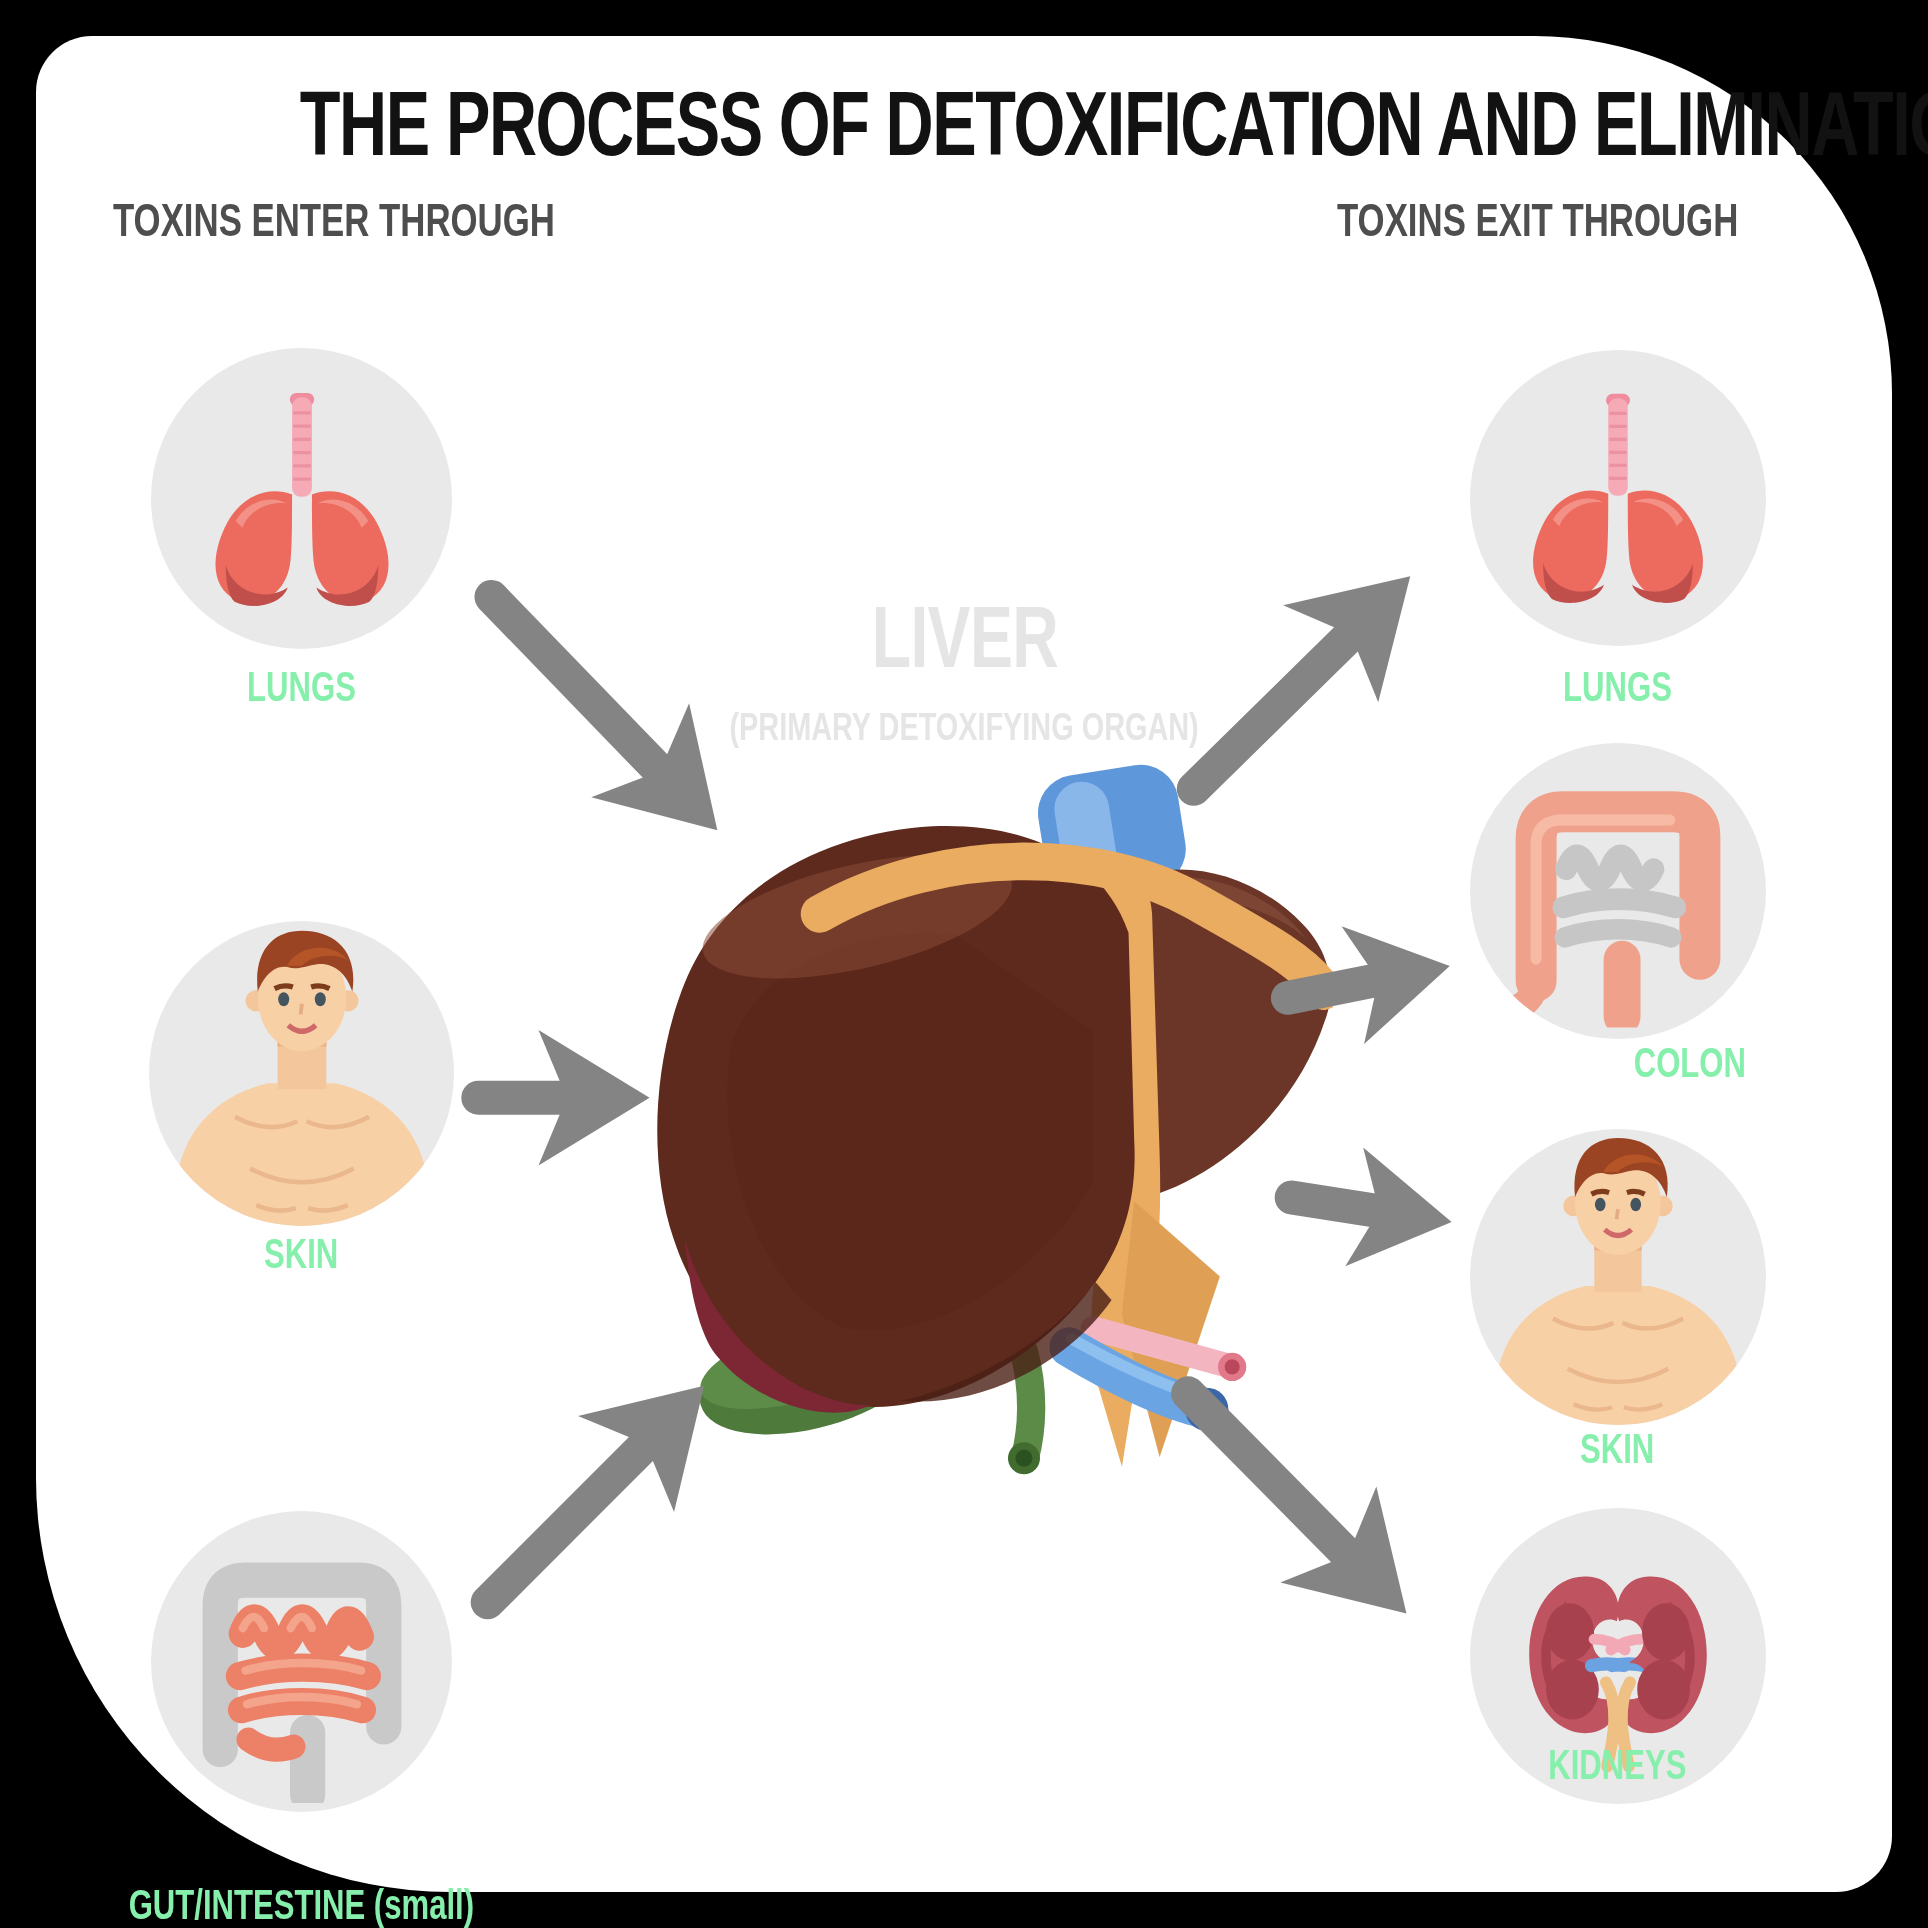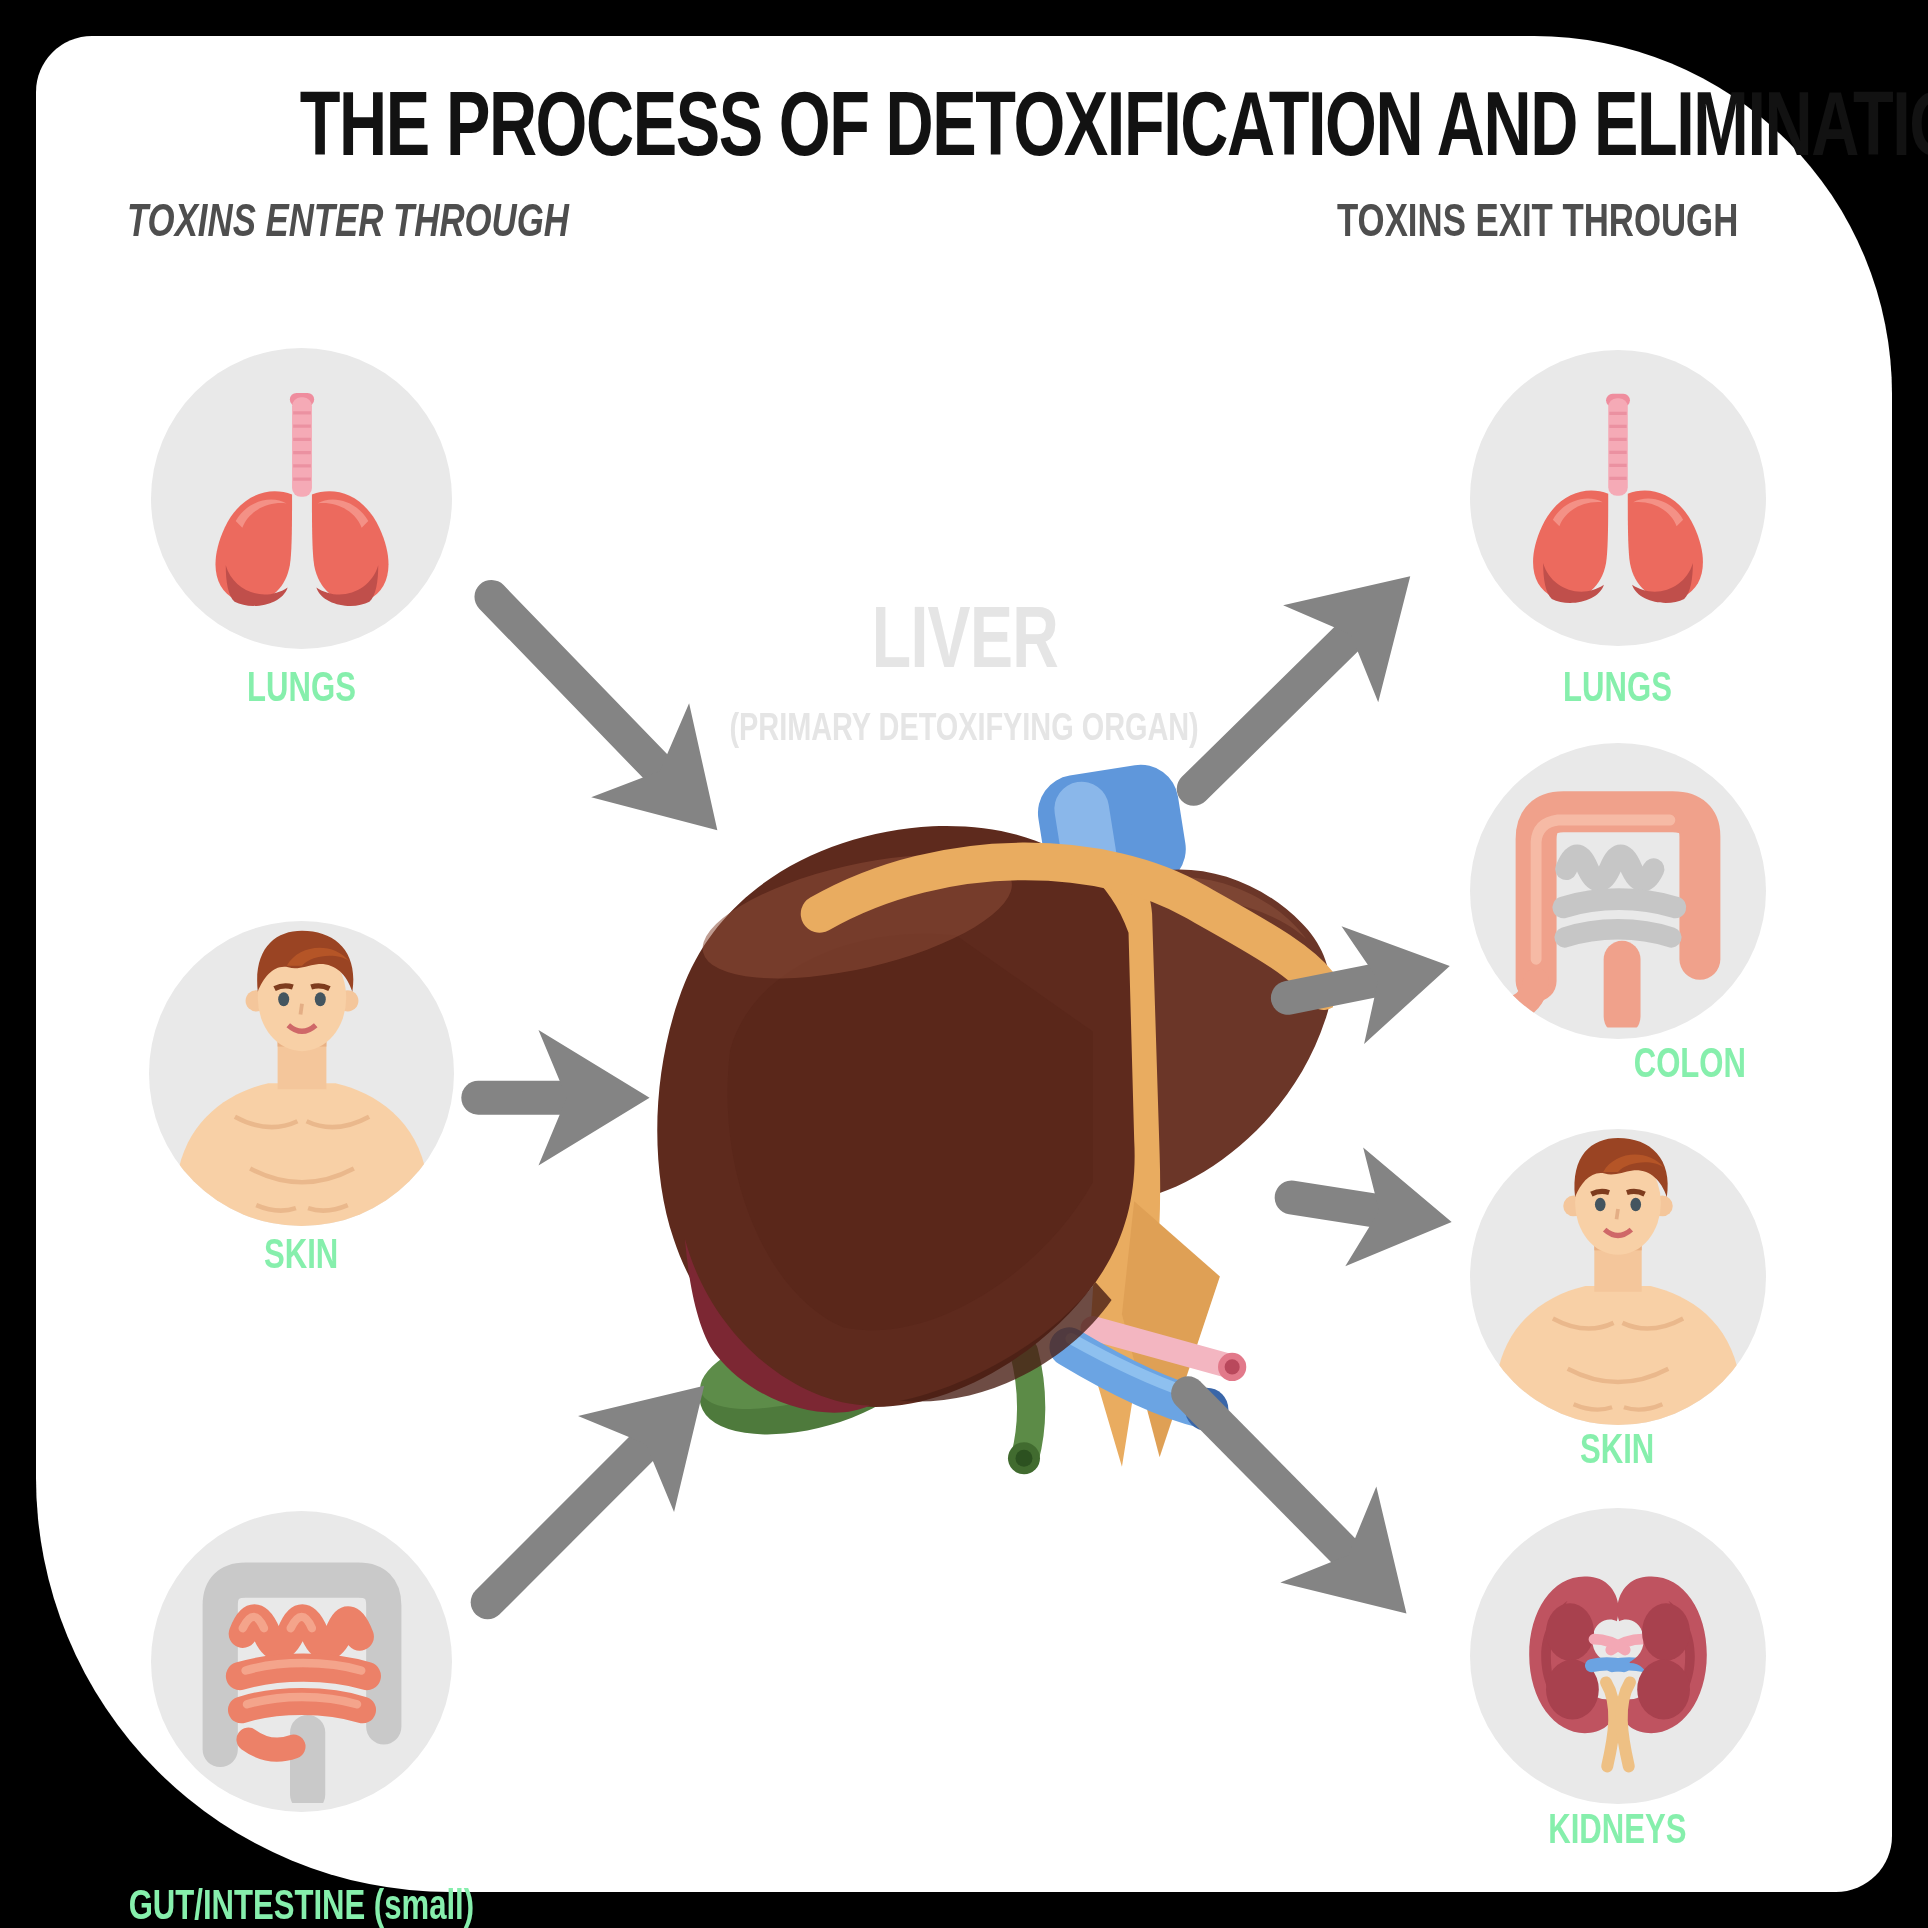--- a/index.html
+++ b/index.html
@@ -4,21 +4,21 @@
 <style>
   html,body{margin:0;padding:0;width:1928px;height:1928px;background:#000;overflow:hidden;
     font-family:"Liberation Sans", sans-serif;}
   .stage{position:absolute;inset:0;background:#000;}
   .panel{position:absolute;left:36px;top:36px;right:36px;bottom:36px;background:#fff;
     border-radius:56px 358px 56px 414px;}
   .condensed{display:inline-block;transform:scaleX(0.74);white-space:nowrap;}
   .title{position:absolute;left:0;width:1928px;top:79px;text-align:center;
     font-size:90px;font-weight:800;letter-spacing:-1.9px;color:#121212;line-height:1;}
   .sec-head{position:absolute;top:196px;font-size:47px;font-weight:700;color:#4e4e4e;line-height:1;}
-  .sec-head.left{left:127px;font-style:italic;}
+  .sec-head.left{left:113px;}
   .sec-head.left .condensed{transform-origin:left center;}
   .sec-head.right{right:190px;text-align:right;}
   .sec-head.right .condensed{transform-origin:right center;}
   .circle{position:absolute;border-radius:50%;background:#e9e9e9;overflow:hidden;}
   .circle svg{position:absolute;left:50%;top:50%;transform:translate(-50%,-50%);}
   .organ-label{position:absolute;width:603px;text-align:center;font-size:42px;font-weight:700;
     color:#86efac;line-height:1.2;}
   .liver-caption{position:absolute;left:588px;width:753px;top:593px;text-align:center;color:#e5e5e5;line-height:1;}
   .liver-caption .big{font-size:87px;font-weight:800;letter-spacing:-0.9px;}
   .liver-caption .sub{font-size:39px;font-weight:800;margin-top:27px;}
@@ -181,21 +181,21 @@
   </div>
   <div class="organ-label" style="left:1316px;top:1424px;">
     <span class="condensed">SKIN</span>
   </div>
 
   <div class="circle" style="left:1470px;top:1508px;width:296px;height:296px;">
     <svg width="240" height="240" viewBox="0 0 200 200">
         <use href="#sym-kidneys"></use>
       </svg>
   </div>
-  <div class="organ-label" style="left:1316px;top:1804px;">
+  <div class="organ-label" style="left:1316px;top:1740px;">
     <span class="condensed">KIDNEYS</span>
   </div>
 
   <div class="liver-caption">
     <div class="big"><span class="condensed">LIVER</span></div>
     <div class="sub"><span class="condensed">(PRIMARY DETOXIFYING ORGAN)</span></div>
   </div>
 
   <svg class="overlay" style="left:617px;top:749px;" width="716" height="730" viewBox="0 0 760 775">
 

